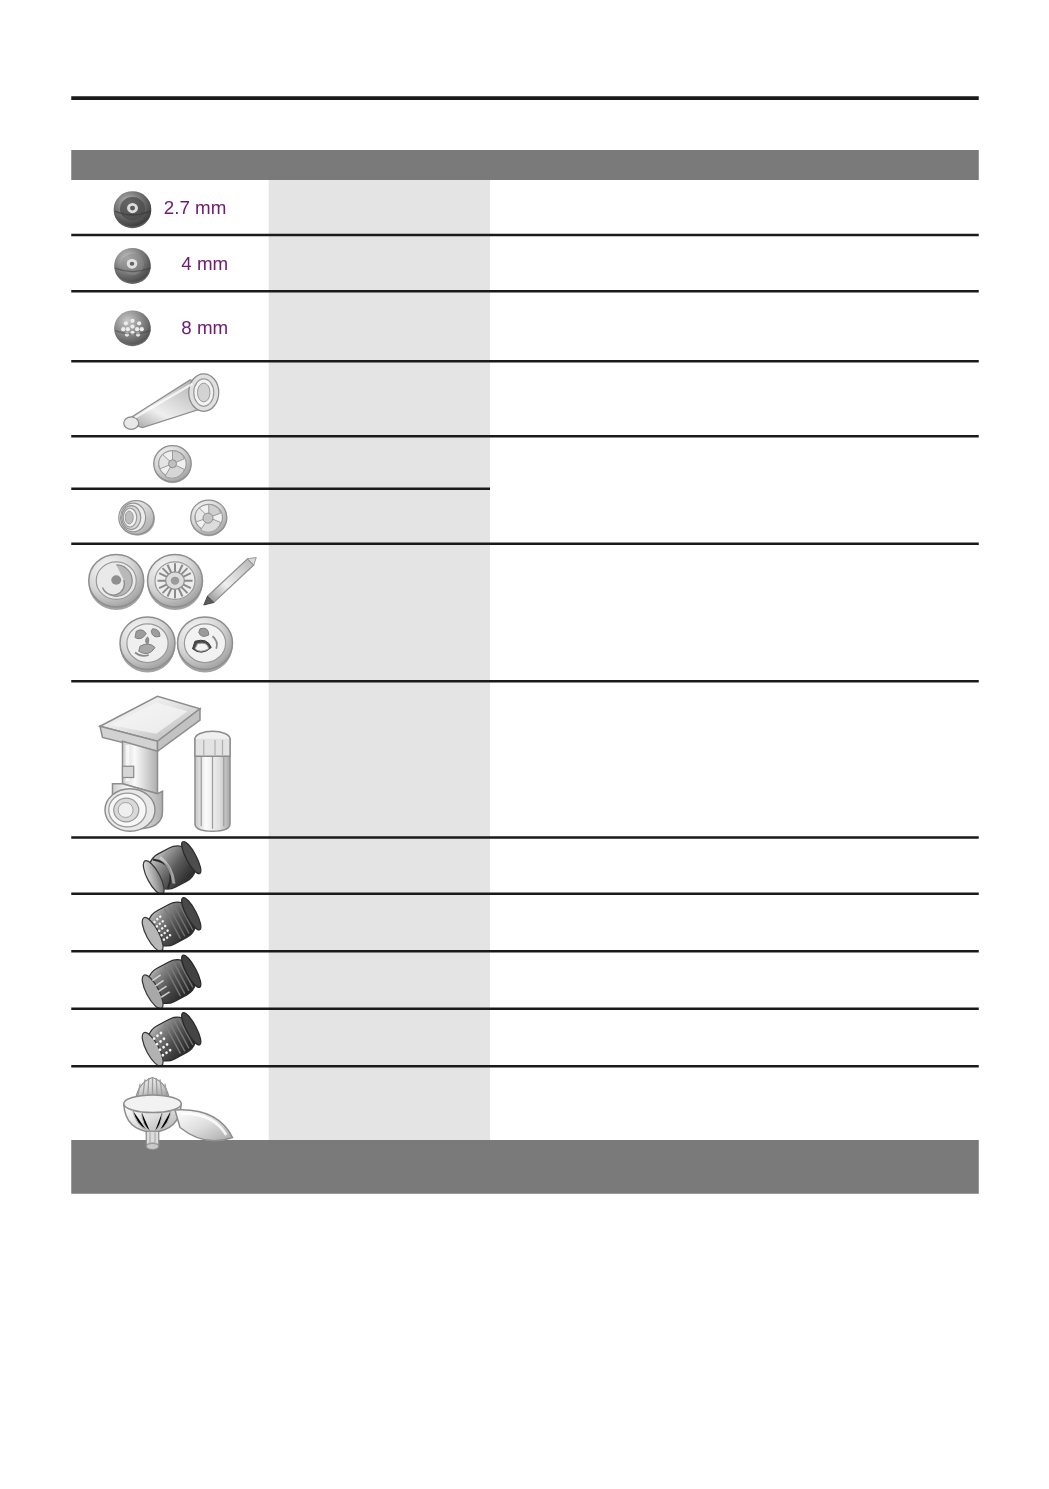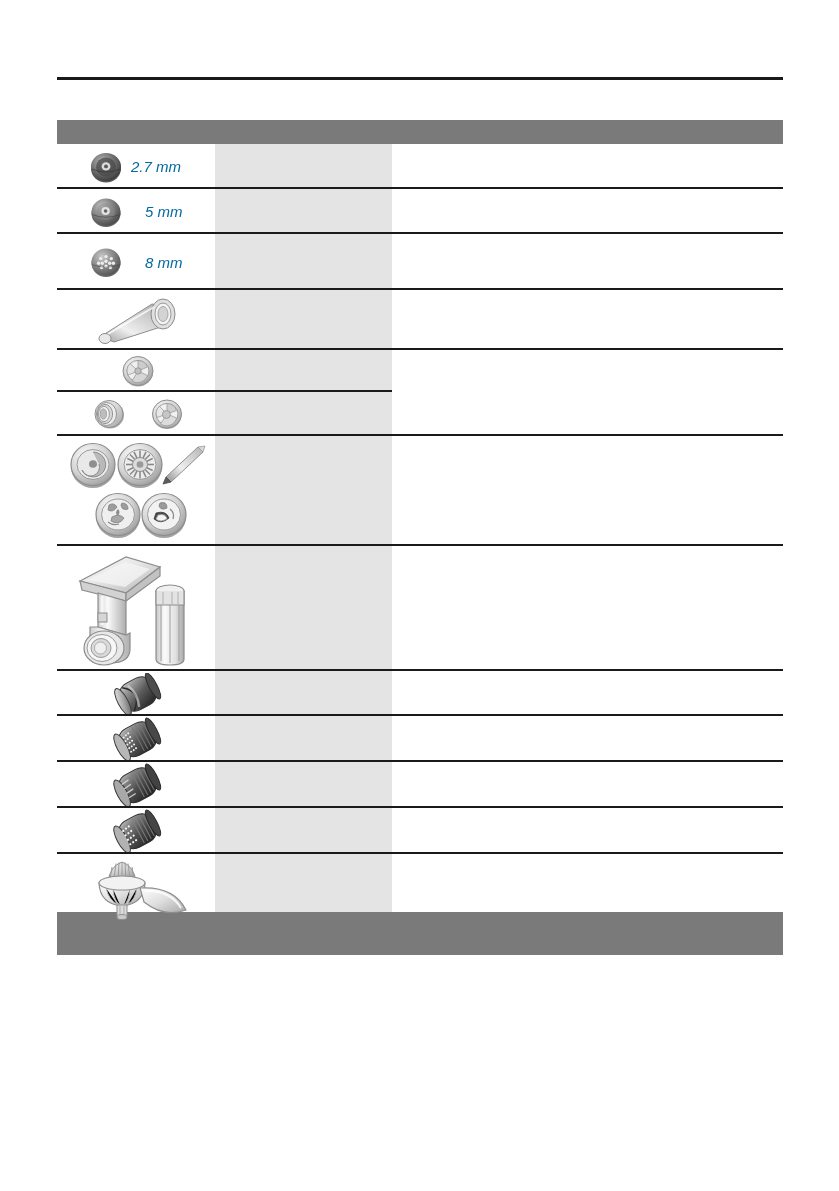--- a/index.html
+++ b/index.html
@@ -115,24 +115,23 @@
   .cell-mid {
     width: 177px;
     flex: 0 0 177px;
   }
   .cell-desc {
     flex: 1 1 auto;
   }
 
   .size-label {
     font-size: 15px;
-    color: #0369a1;
+    color: #701a75;
     font-family: "Liberation Sans", sans-serif;
     white-space: nowrap;
-    font-style: italic;
   }
 
   .glyph {
     display: inline-block;
     line-height: 0;
   }
   .glyph svg { display: block; }
 </style>
 </head>
 <body>
@@ -186,21 +185,21 @@
                 </radialGradient>
               </defs>
               <ellipse cx="19" cy="20.5" rx="14.5" ry="13.6" fill="#626262"></ellipse>
               <ellipse cx="19" cy="19" rx="14.5" ry="13.6" fill="url(#d2)"></ellipse>
               <ellipse cx="19" cy="18.6" rx="9" ry="8.4" fill="#8a8a8a" opacity=".5"></ellipse>
               <ellipse cx="18.6" cy="18" rx="4.2" ry="3.9" fill="#e2e2e2"></ellipse>
               <ellipse cx="18.6" cy="18" rx="1.8" ry="1.7" fill="#636363"></ellipse>
               <path d="M5 21.5 Q19 27 33.5 21.5" stroke="#3a3a3a" stroke-width="1" fill="none" opacity=".55"></path>
             </svg>
           </span>
-          <span class="size-label" style="margin-left:14px">5 mm</span>
+          <span class="size-label" style="margin-left:14px">4 mm</span>
         </div>
         <div class="cell-mid"></div>
         <div class="cell-desc"></div>
       </div>
 
       <div class="row" style="height:56px">
         <div class="cell-icon with-label">
           <span class="glyph">
             <svg width="38" height="38" viewBox="0 0 38 38">
               <defs>

